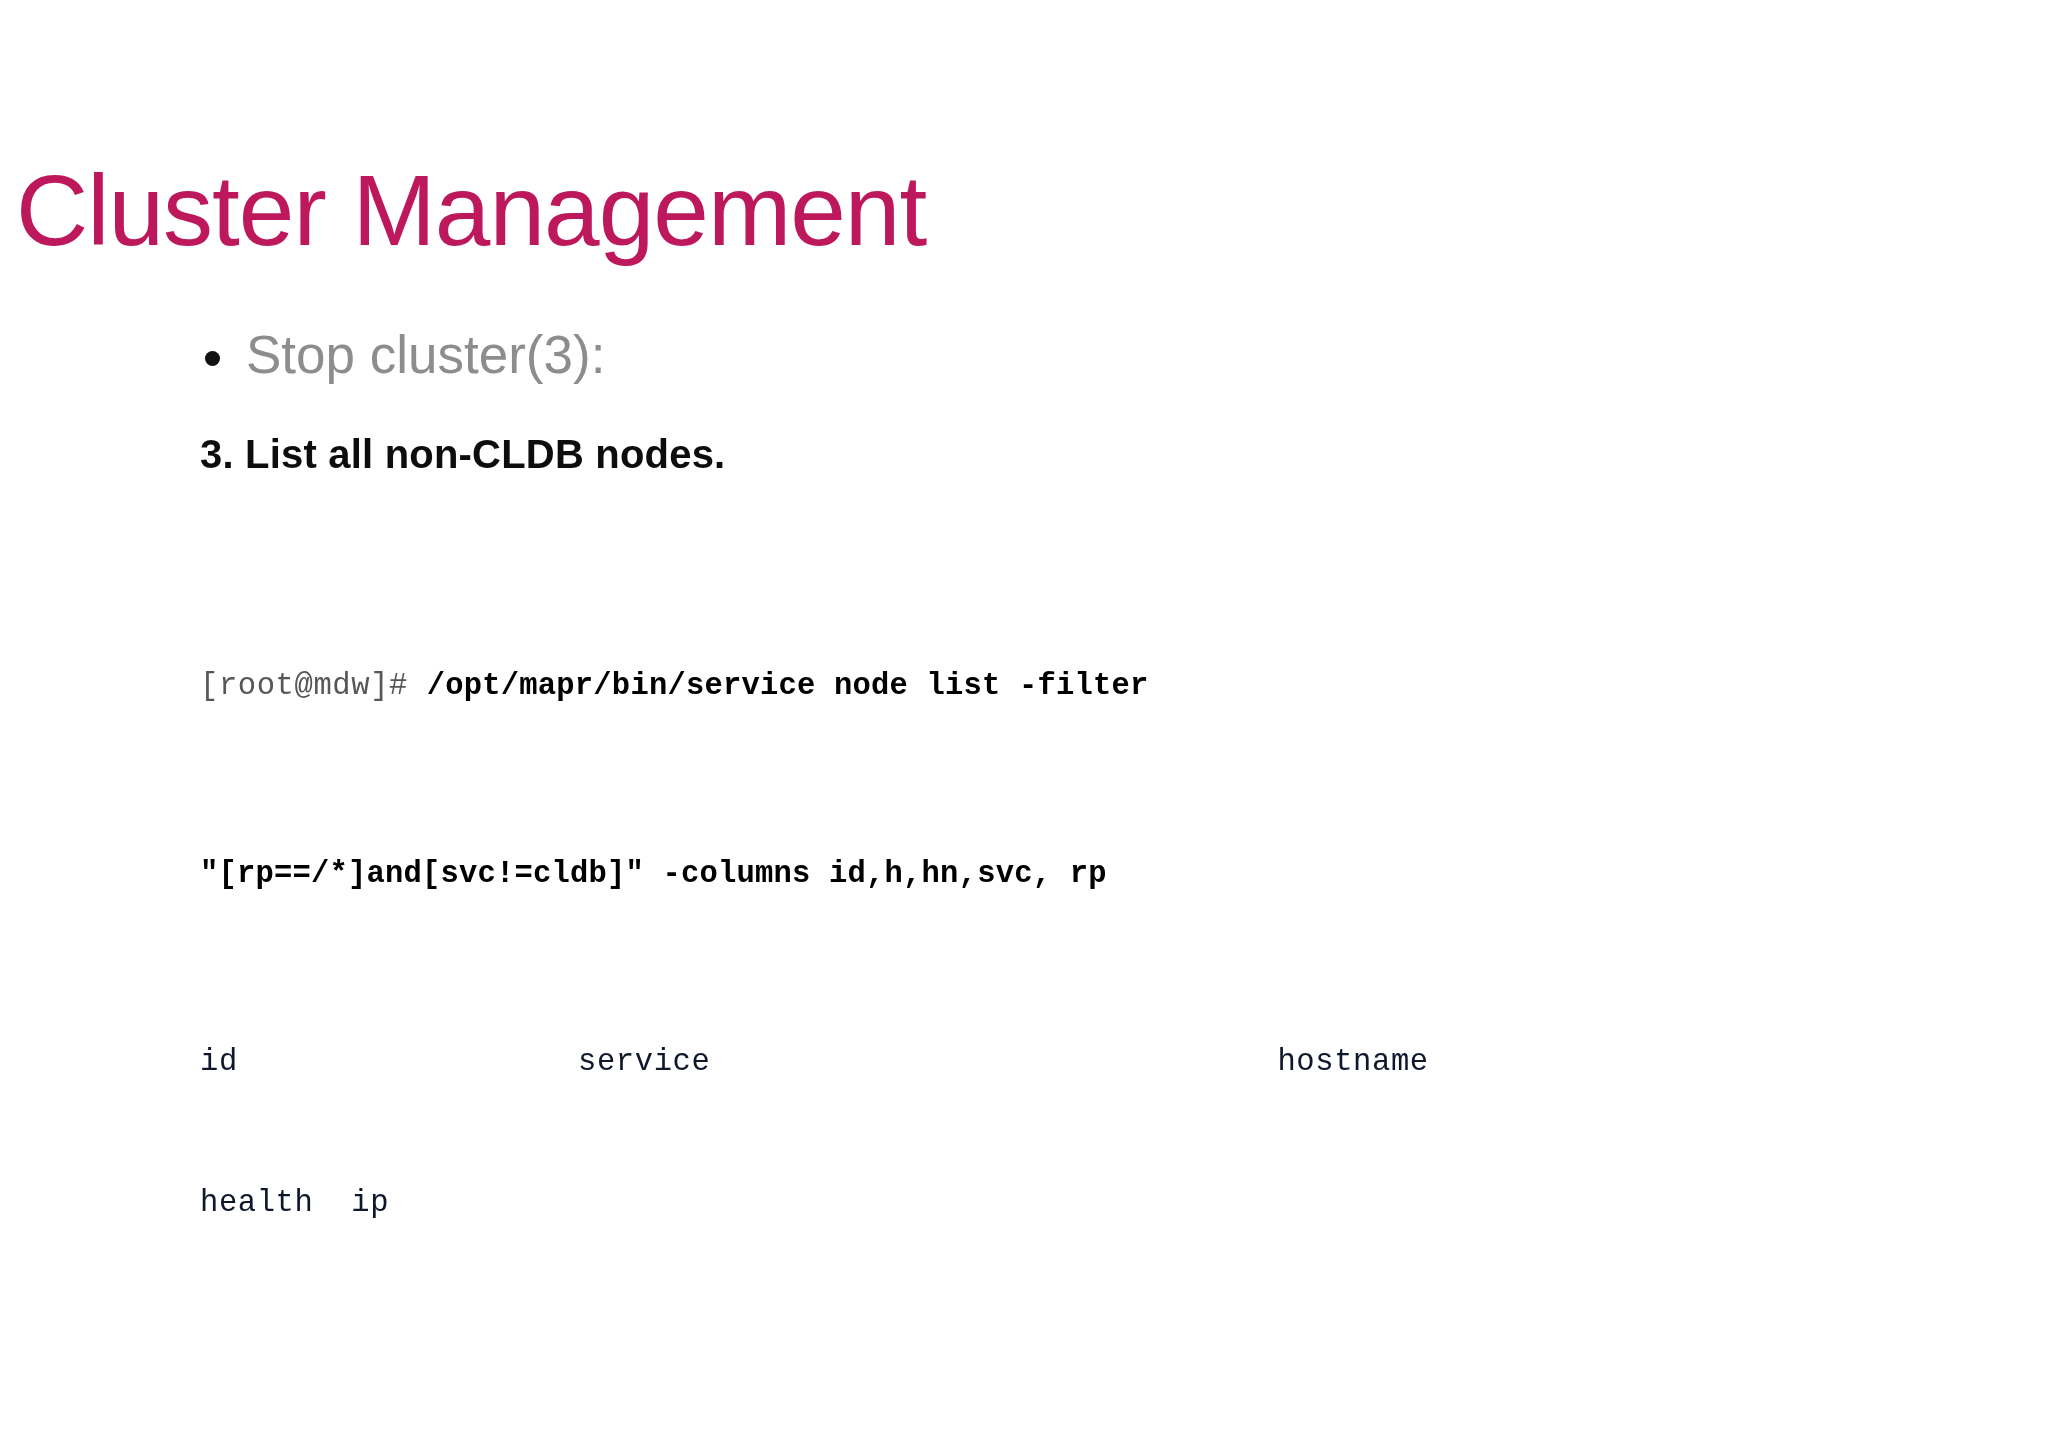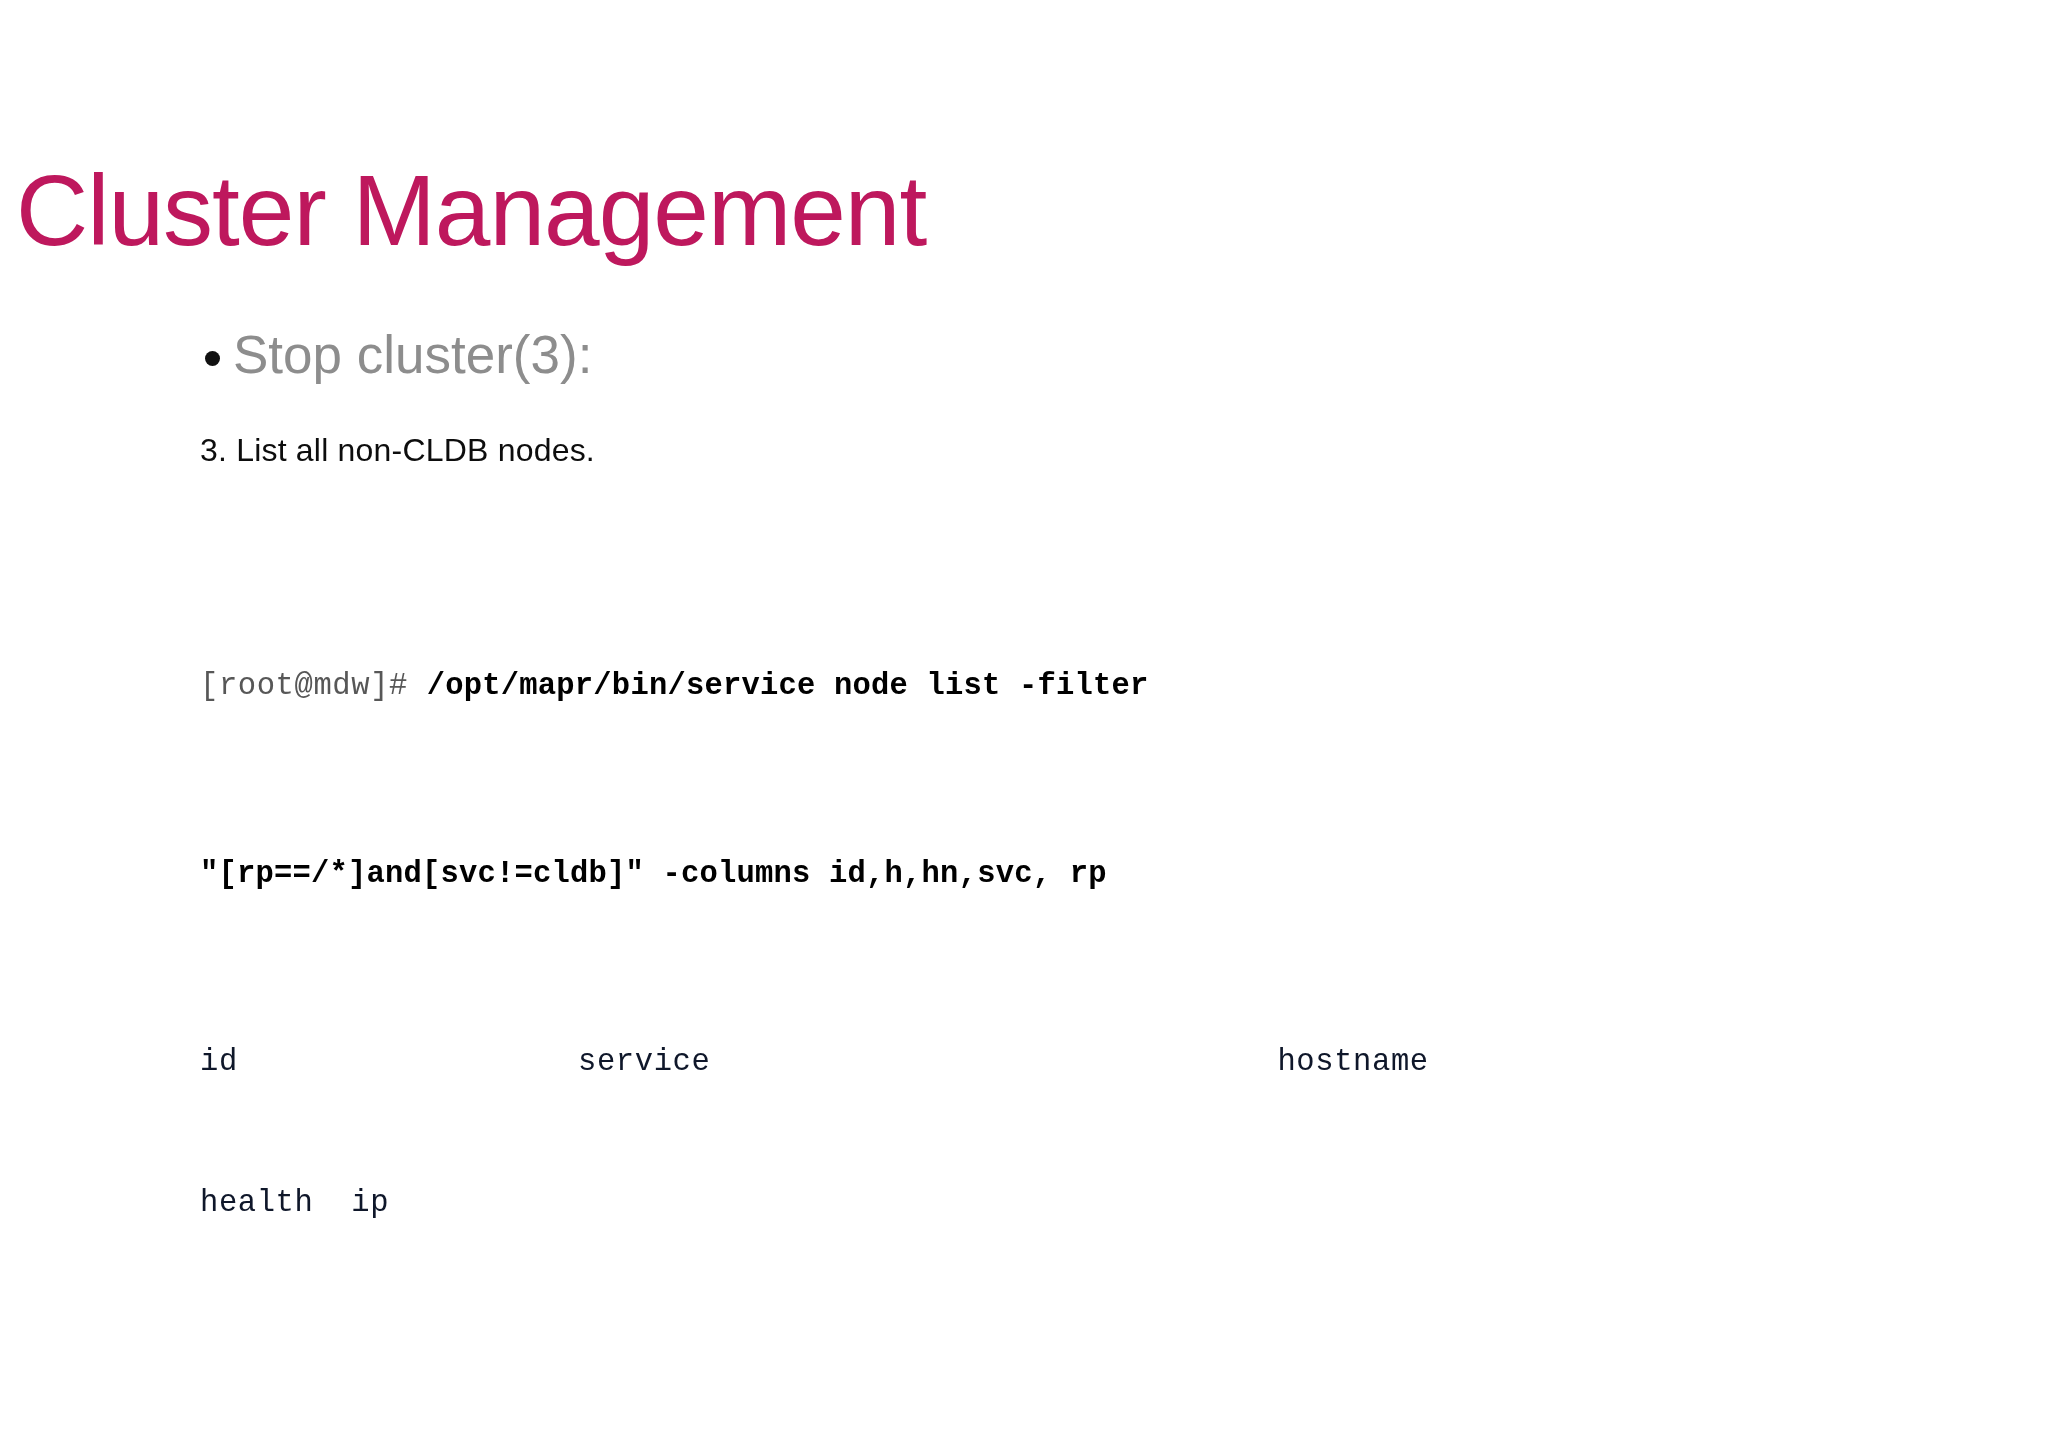--- a/index.html
+++ b/index.html
@@ -37,21 +37,21 @@
     white-space: nowrap;
   }
 
   
   .bullet-row {
     position: absolute;
     left: 205px;
     top: 325px;
     display: flex;
     align-items: flex-start;
-    gap: 13px;
+    gap: 26px;
   }
   .bullet-dot {
     width: 15px;
     height: 15px;
     border-radius: 50%;
     background: #111111;
     margin-top: 26px;
     flex: 0 0 auto;
   }
   .bullet-text {
@@ -62,22 +62,22 @@
     color: #8d8d8d;
     white-space: nowrap;
   }
 
   
   .sub-heading {
     position: absolute;
     left: 200px;
     top: 432px;
     font-family: "Liberation Sans", sans-serif;
-    font-size: 32px;
-    font-weight: normal;
+    font-size: 40px;
+    font-weight: bold;
     color: #0d0d0d;
     letter-spacing: 0.2px;
     white-space: nowrap;
   }
 
   
   .terminal {
     position: absolute;
     left: 200px;
     top: 522px;

